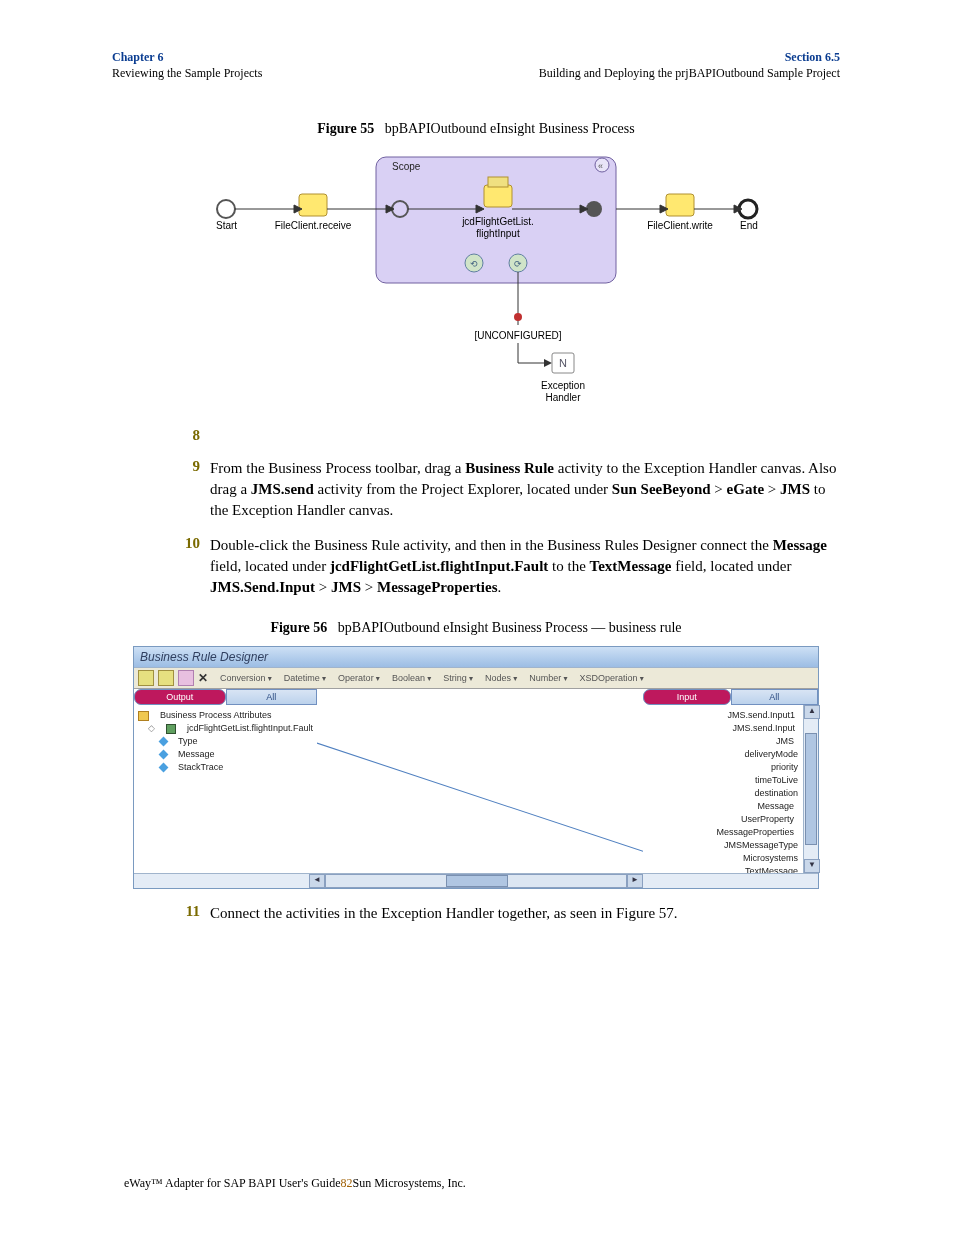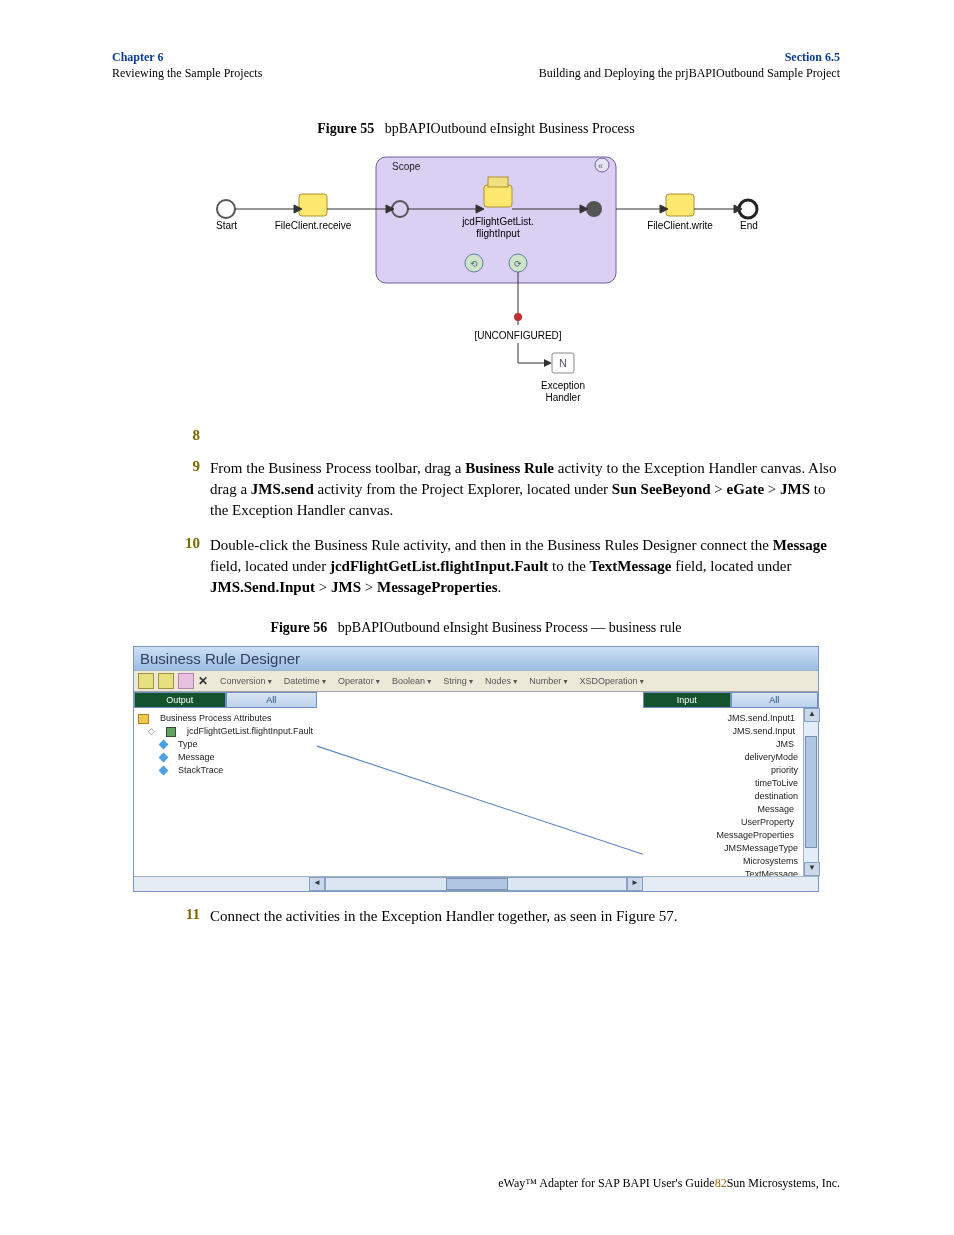--- a/index.html
+++ b/index.html
@@ -62,23 +62,24 @@
     width: 684px;
     margin: 10px auto 0 auto;
     font-family: Tahoma, Arial, sans-serif;
     font-size: 9px;
     border: 1px solid #7a9ac0;
     background: #fff;
   }
   .brd-title {
     background: linear-gradient(#cde0f5, #9cbde4);
     padding: 3px 6px;
-    font-size: 15px;
+    font-size: 12px;
     color: #314060;
     border-bottom: 1px solid #a0b4cc;
+    font-style: italic;
   }
   .brd-toolbar {
     background: #ece9d8;
     padding: 2px 4px;
     border-bottom: 1px solid #a0a0a0;
     display: flex;
     align-items: center;
     gap: 4px;
     color: #555;
   }
@@ -104,22 +105,23 @@
   }
   .tabbtn {
     flex: 1;
     background: linear-gradient(#d8e4f4, #bcd2ec);
     border: 1px solid #7190c0;
     text-align: center;
     color: #2a4a80;
     line-height: 14px;
   }
   .tabbtn.active {
-    background: #14532d;
+    background: #be185d;
     color: #fff;
+    border-radius: 7px;
   }
   .tree {
     flex: 1;
     overflow: hidden;
     font-size: 9px;
     padding: 4px 4px;
     line-height: 13px;
     color: #222;
   }
   .tree .row { white-space: nowrap; display:flex; align-items:center; gap:11px; }
@@ -149,23 +151,23 @@
   .strack { flex:1; height:12px; background:#dce6f2; border:1px solid #8aa0c0; position:relative; }
   .sthumb { position:absolute; left:40%; top:0; height:10px; width:60px; background:#b0c6e2; border:1px solid #7a90b0; }
   .vscroll {
     position:absolute; right:0; top:16px; bottom:0; width:14px;
     background:#e4ecf6; border-left:1px solid #a0b4cc;
     display:flex; flex-direction:column;
   }
   .vthumb { flex:1; margin:14px 1px; background:#b0c6e2; border:1px solid #7a90b0; }
   .footer {
     position: absolute;
-    left: 104px; right: 112px; bottom: 44px;
-    display: flex;
-    justify-content: flex-end;
+    left: 124px; right: 112px; bottom: 44px;
+    display: flex;
+    justify-content: flex-start;
     font-size: 12px;
   }
   .pgnum { color: #a16207; }
 </style>
 </head>
 <body>
 
 <div class="page">
 
   <div class="header-row">

